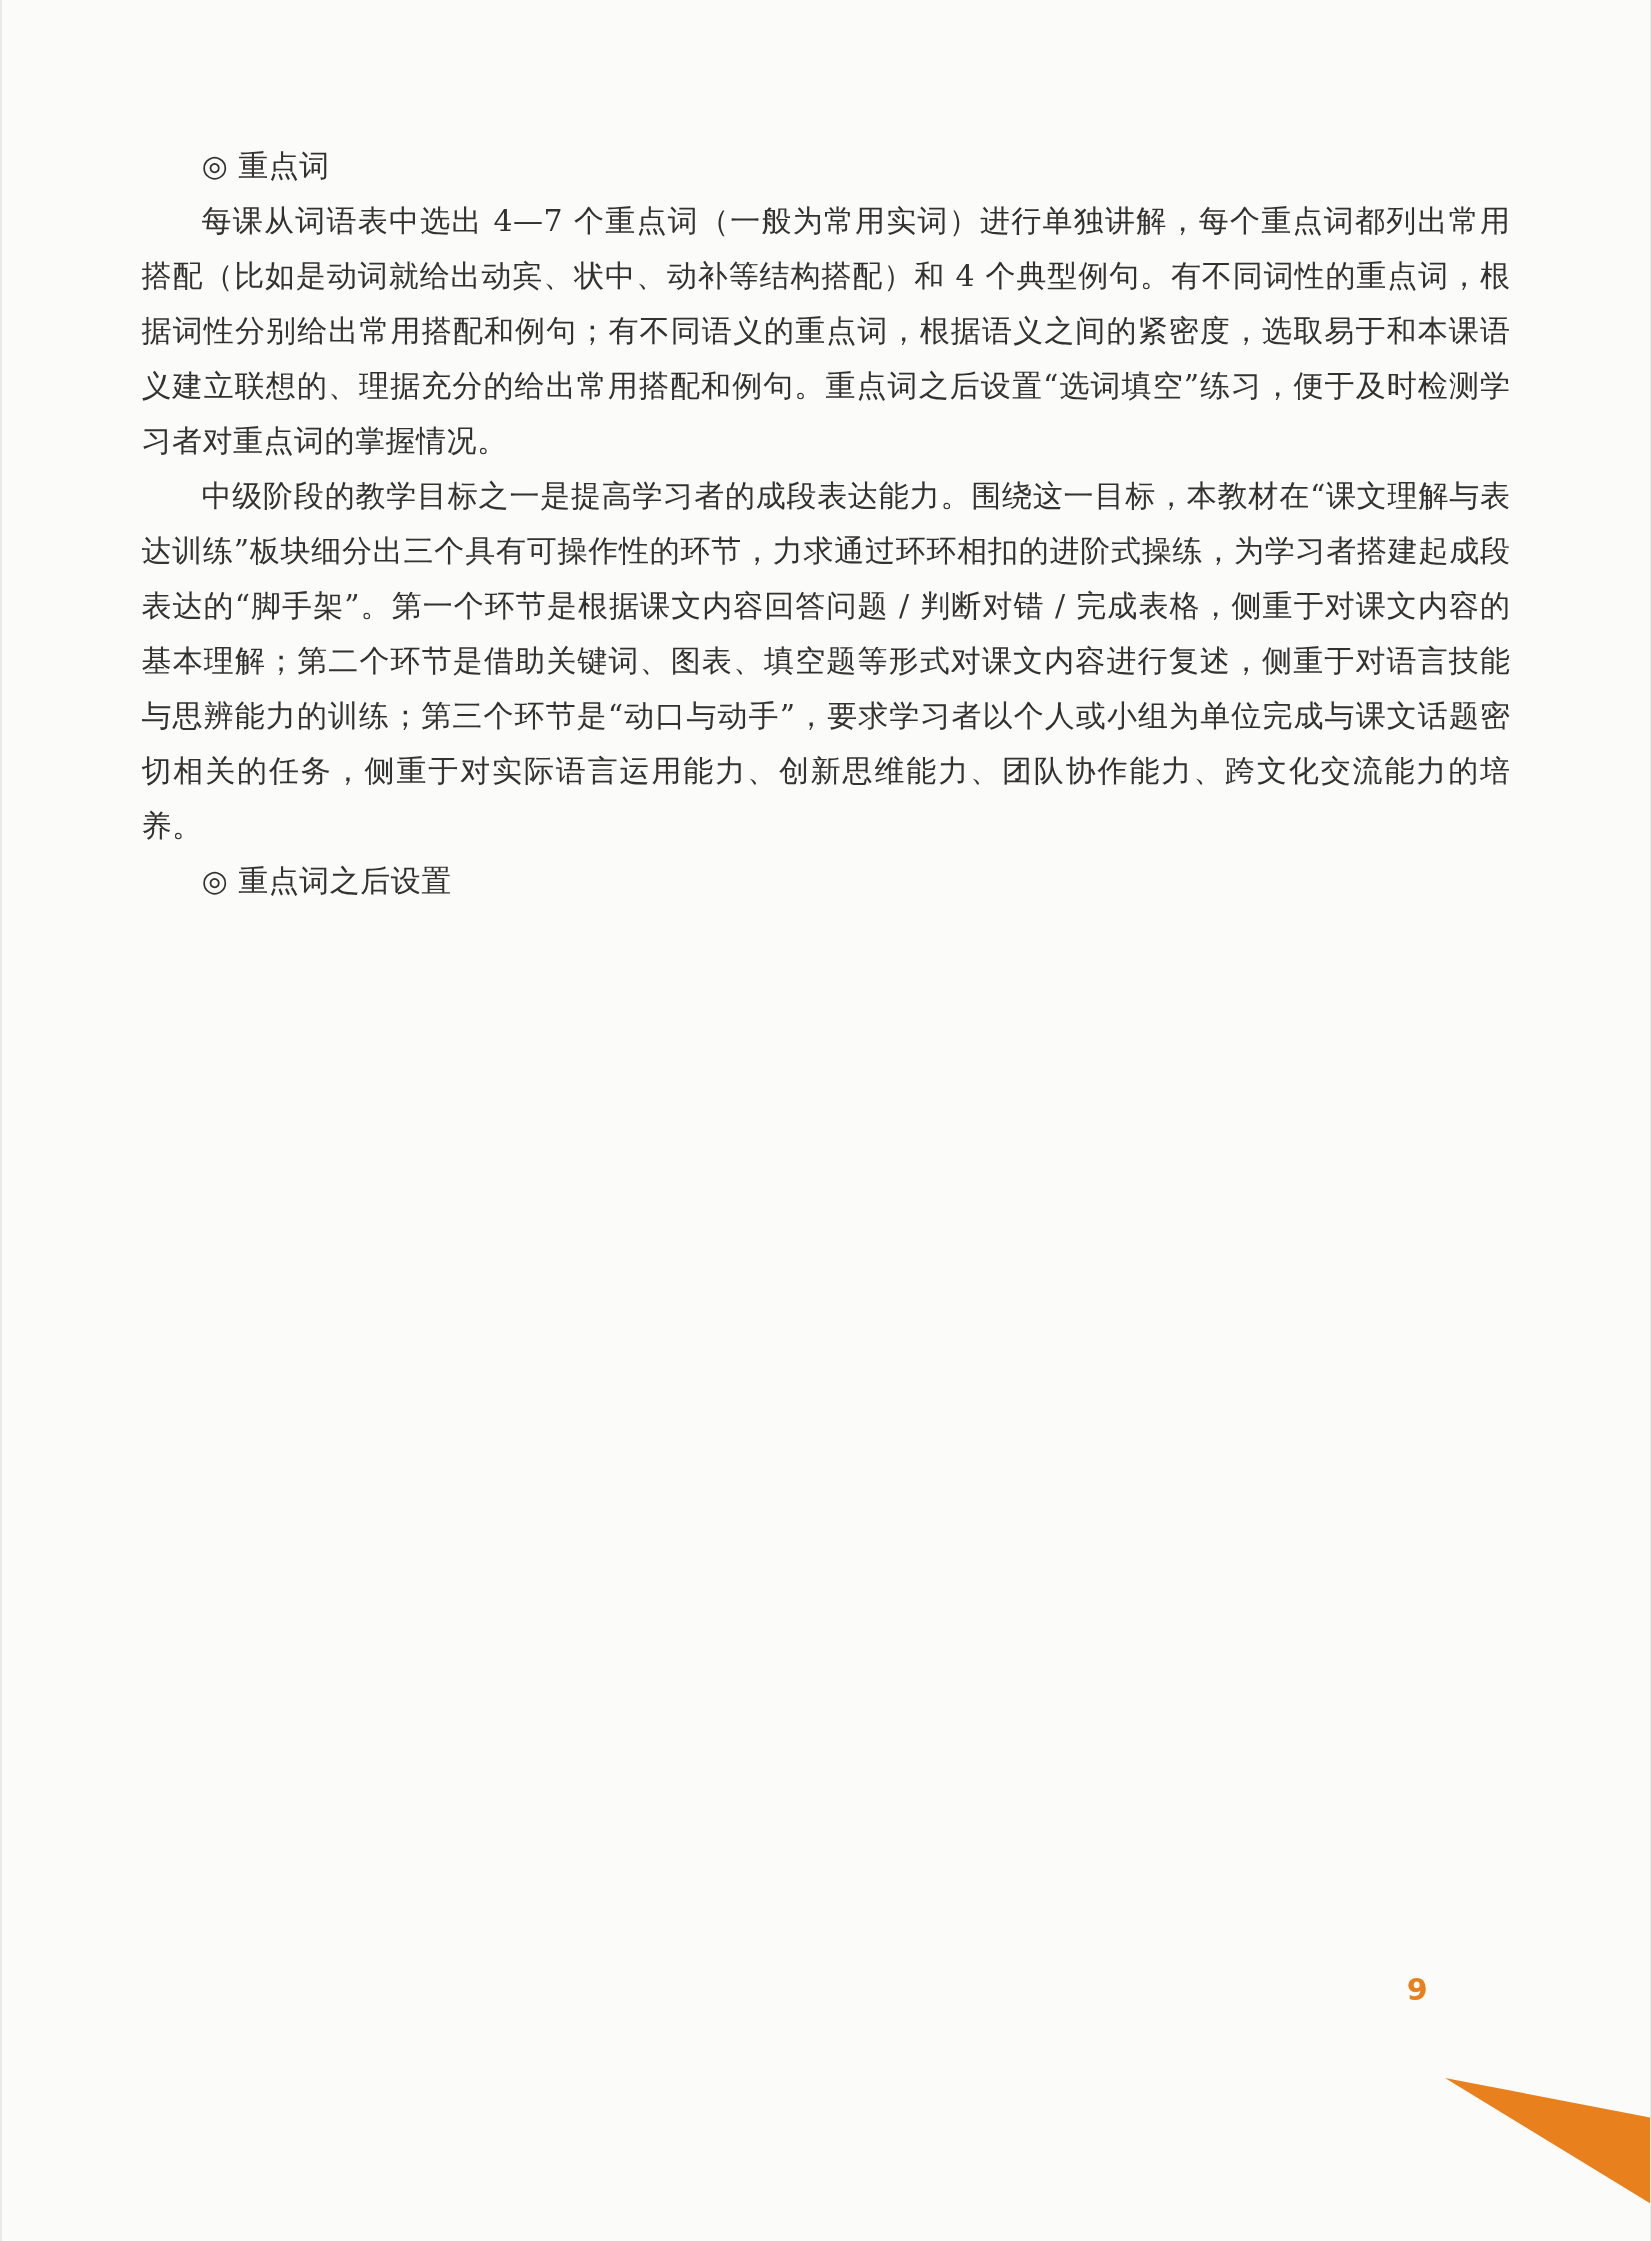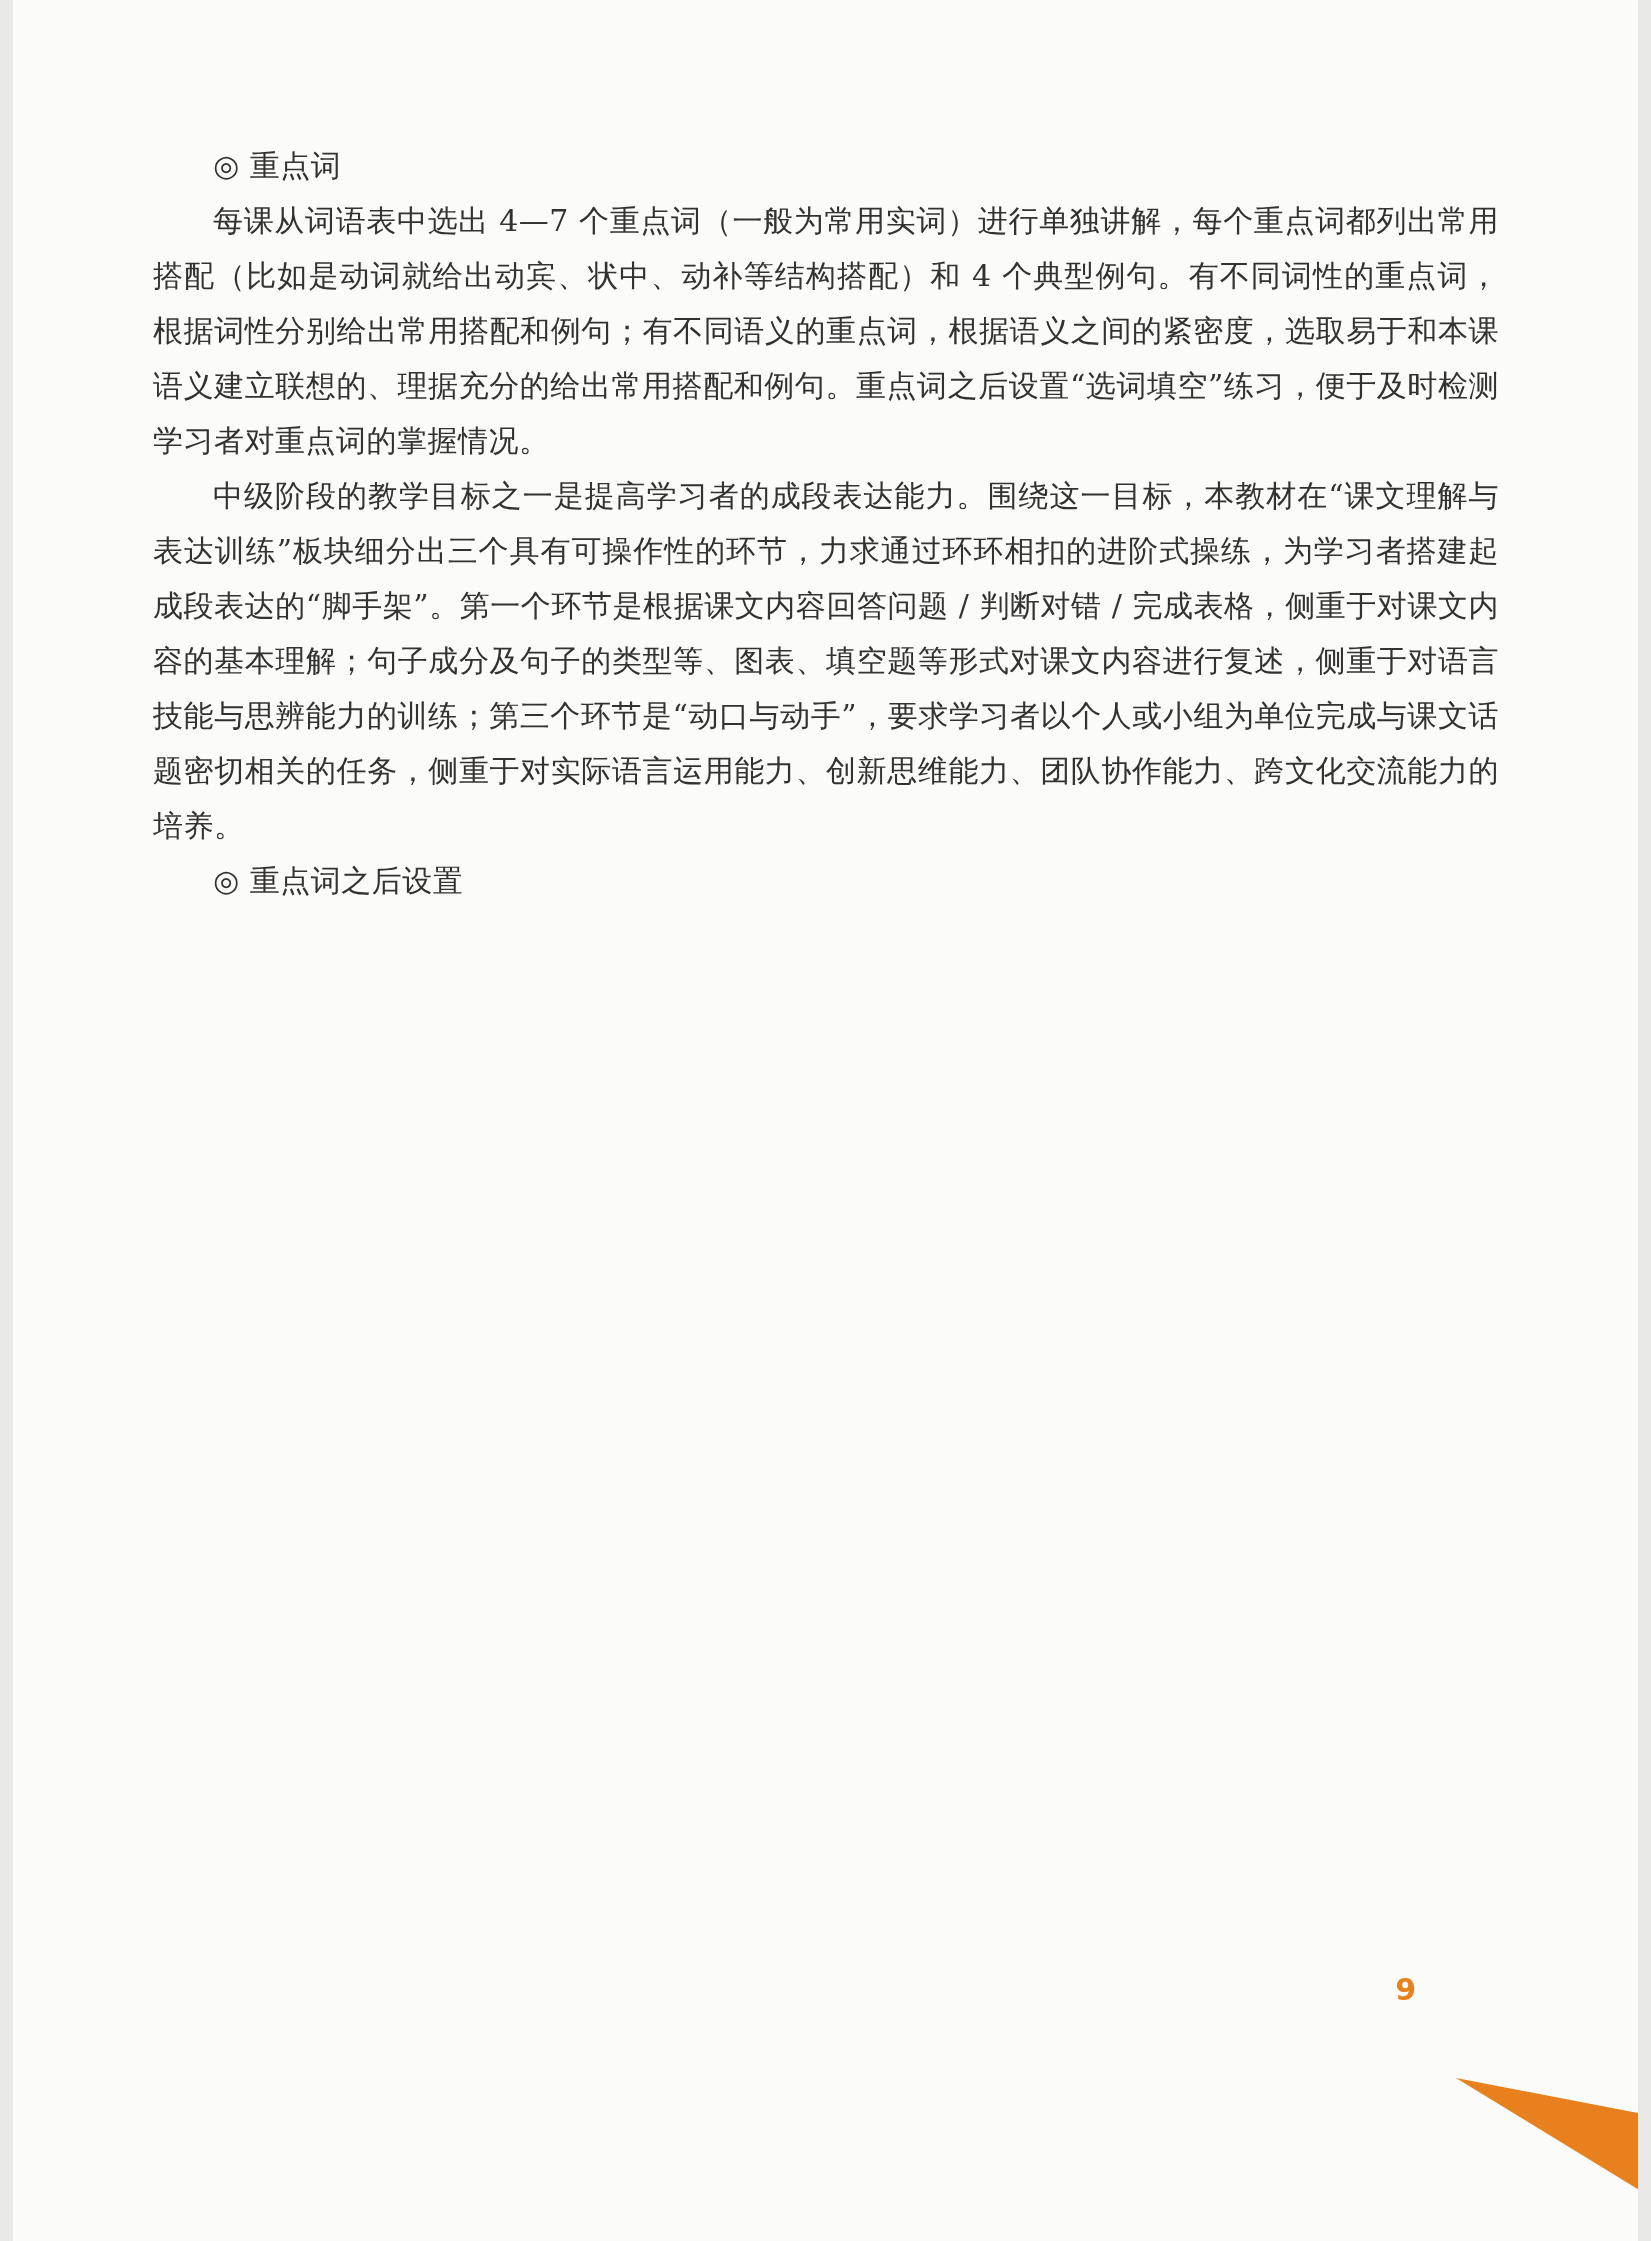--- a/index.html
+++ b/index.html
@@ -9,20 +9,21 @@
   }
   .page {
     position: relative;
     width: 1625px;
     height: 2241px;
     margin: 0 auto;
     background: #fbfbf9;
     overflow: hidden;
     font-family: "DejaVu Serif", "Liberation Serif", serif;
     color: #333231;
+    padding-left: 23px;
   }
   .content {
     position: absolute;
     top: 138px;
     left: 140px;
     right: 139px;
     font-size: 30px;
     line-height: 55px;
     text-align: justify;
     text-justify: inter-ideograph;
@@ -71,21 +72,21 @@
 
   <div class="content">
 
     <section>
       <h3 class="section-heading">◎ 重点词</h3>
       <p class="section-para">每课从词语表中选出 4—7 个重点词（一般为常用实词）进行单独讲解，每个重点词都列出常用搭配（比如是动词就给出动宾、状中、动补等结构搭配）和 4 个典型例句。有不同词性的重点词，根据词性分别给出常用搭配和例句；有不同语义的重点词，根据语义之间的紧密度，选取易于和本课语义建立联想的、理据充分的给出常用搭配和例句。重点词之后设置“选词填空”练习，便于及时检测学习者对重点词的掌握情况。</p>
     </section>
 
 
     <section>
-      <p class="section-para">中级阶段的教学目标之一是提高学习者的成段表达能力。围绕这一目标，本教材在“课文理解与表达训练”板块细分出三个具有可操作性的环节，力求通过环环相扣的进阶式操练，为学习者搭建起成段表达的“脚手架”。第一个环节是根据课文内容回答问题 / 判断对错 / 完成表格，侧重于对课文内容的基本理解；句子成分及句子的类型等、图表、填空题等形式对课文内容进行复述，侧重于对语言技能与思辨能力的训练；第三个环节是“动口与动手”，要求学习者以个人或小组为单位完成与课文话题密切相关的任务，侧重于对实际语言运用能力、创新思维能力、团队协作能力、跨文化交流能力的培养。</p>
+      <p class="section-para">中级阶段的教学目标之一是提高学习者的成段表达能力。围绕这一目标，本教材在“课文理解与表达训练”板块细分出三个具有可操作性的环节，力求通过环环相扣的进阶式操练，为学习者搭建起成段表达的“脚手架”。第一个环节是根据课文内容回答问题 / 判断对错 / 完成表格，侧重于对课文内容的基本理解；第二个环节是借助关键词、图表、填空题等形式对课文内容进行复述，侧重于对语言技能与思辨能力的训练；第三个环节是“动口与动手”，要求学习者以个人或小组为单位完成与课文话题密切相关的任务，侧重于对实际语言运用能力、创新思维能力、团队协作能力、跨文化交流能力的培养。</p>
     </section>
 
 
     <section>
       <h3 class="section-heading">◎ 重点词之后设置</h3>
     </section>
 
   </div>
 
   <div class="page-number">9</div>

